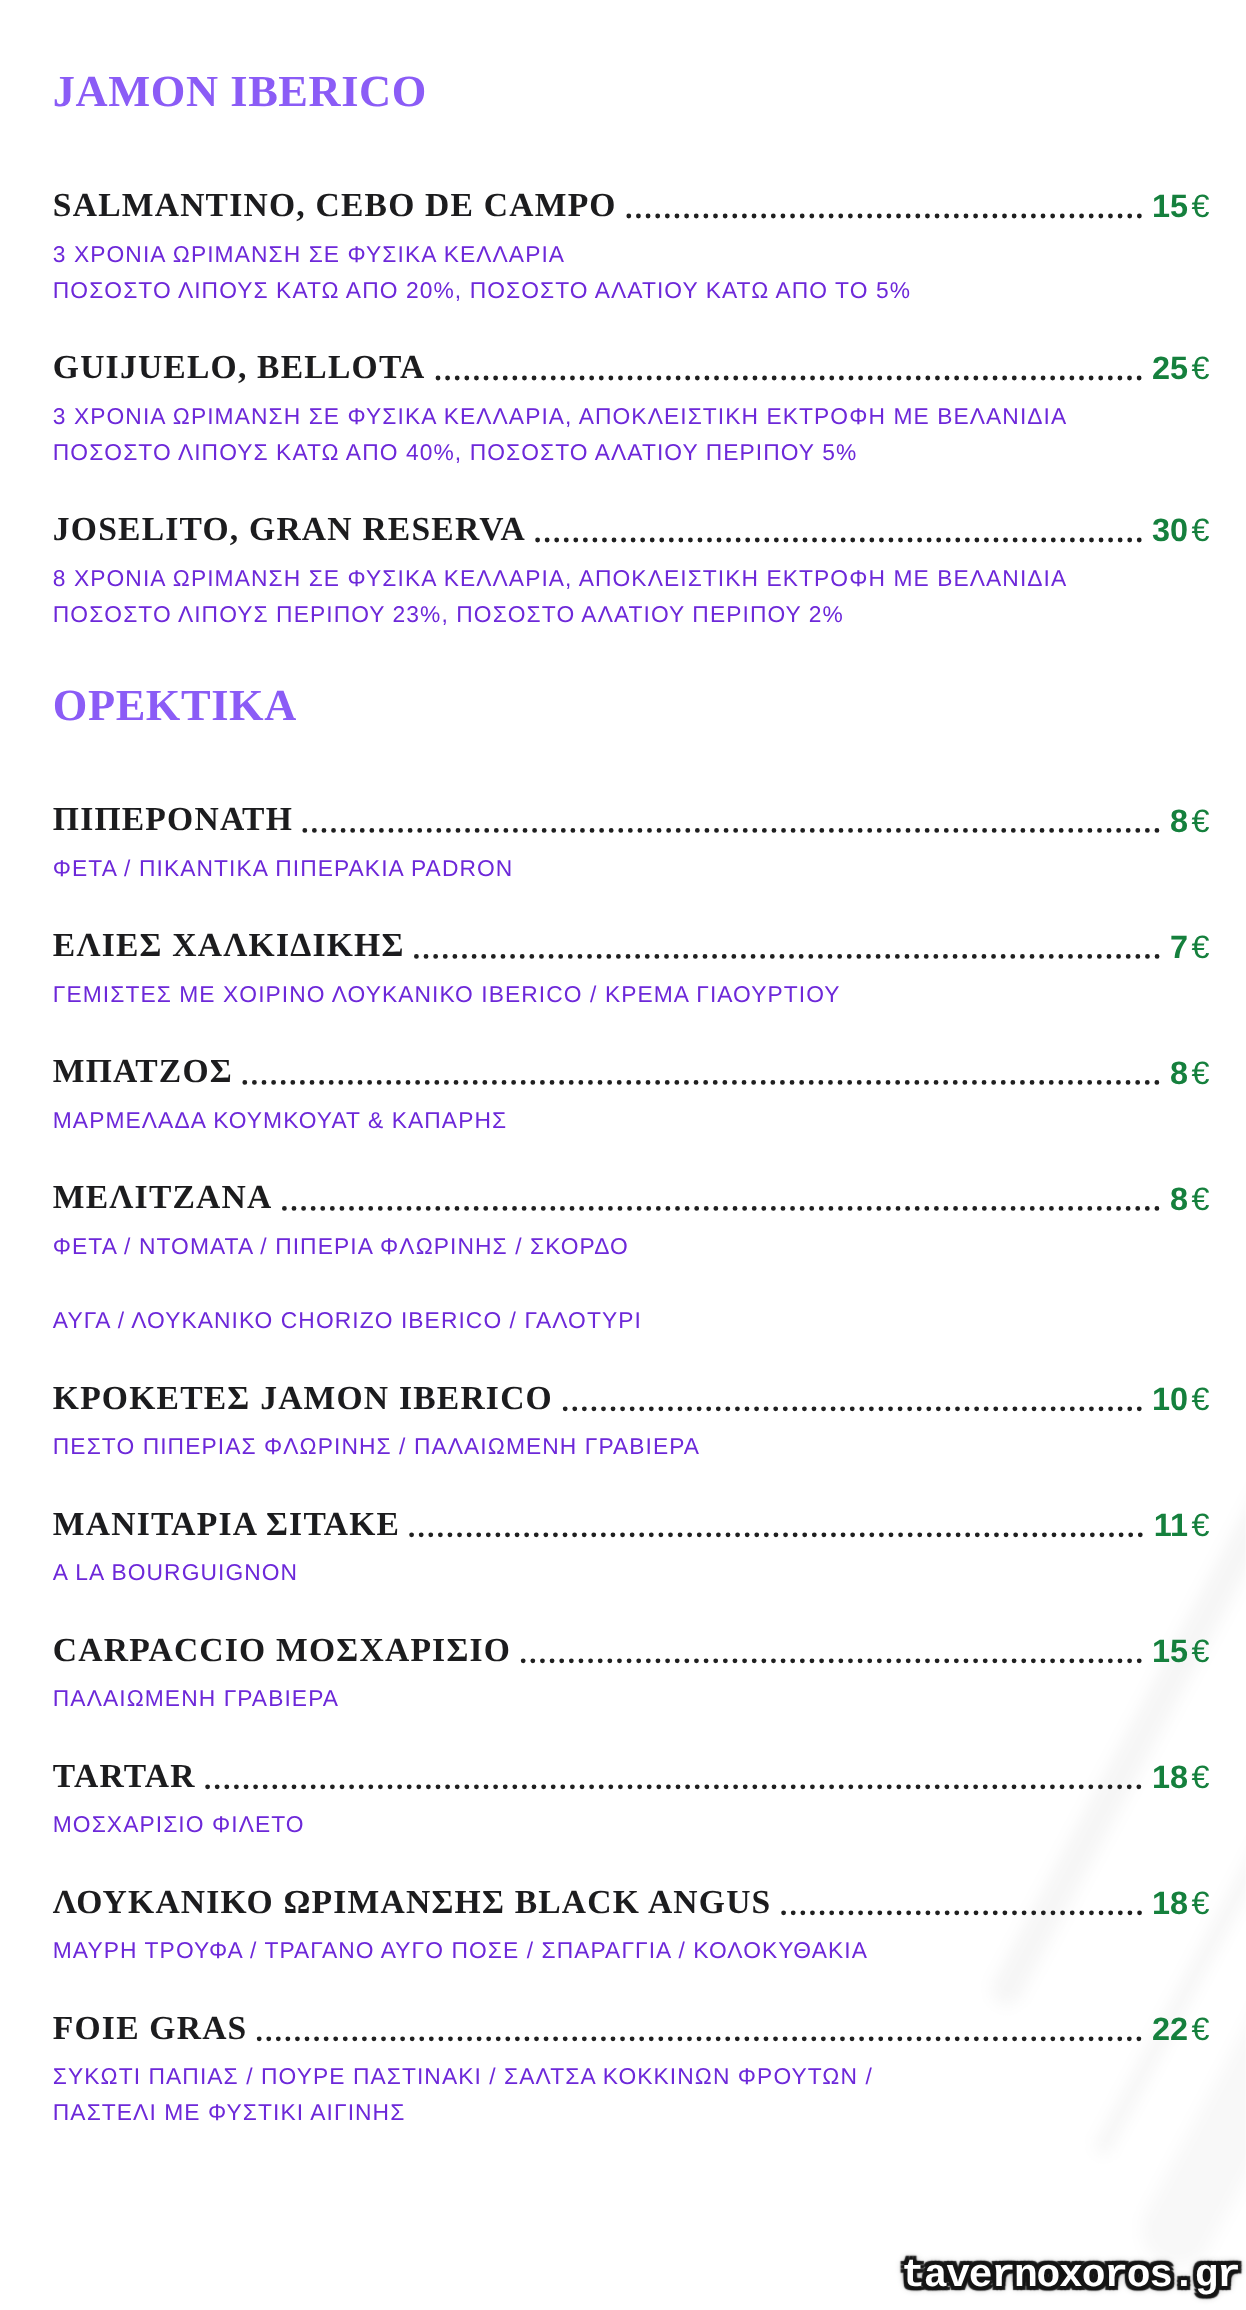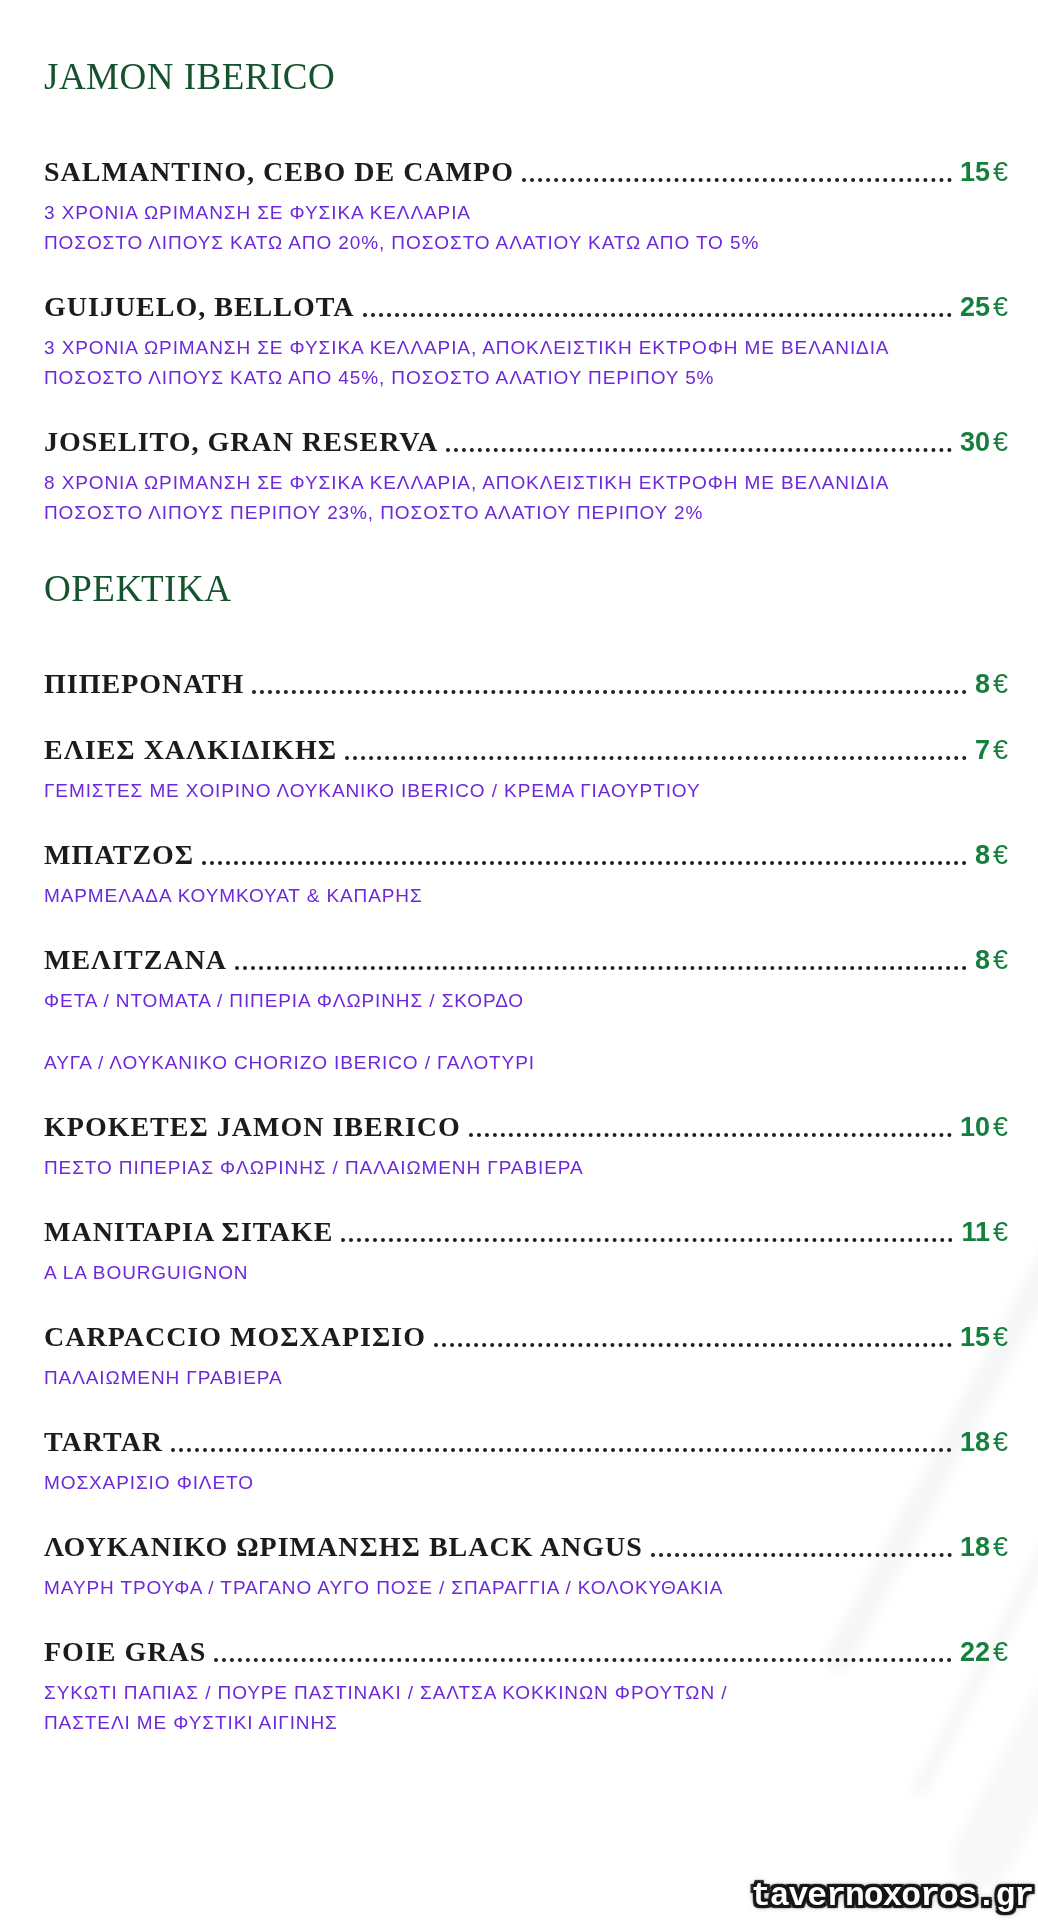--- a/index.html
+++ b/index.html
@@ -15,24 +15,24 @@
     overflow: hidden;
     font-family: "Liberation Sans", sans-serif;
   }
   .page {
     position: relative;
     padding: 58px 30px 0 44px;
     z-index: 2;
   }
   .section-title {
     font-family: "Liberation Serif", serif;
-    font-weight: 400;
+    font-weight: 700;
     font-size: 37px;
     line-height: 1;
-    color: #14532d;
+    color: #8b5cf6;
     letter-spacing: 0.5px;
     margin: 0 0 60px 0;
   }
   .section--second {
     margin-top: 42px;
   }
   .item {
     margin-bottom: 32px;
   }
   .item-row {
@@ -129,21 +129,21 @@
       <div class="item-desc">ΠΟΣΟΣΤΟ ΛΙΠΟΥΣ ΚΑΤΩ ΑΠΟ 20%, ΠΟΣΟΣΤΟ ΑΛΑΤΙΟΥ ΚΑΤΩ ΑΠΟ ΤΟ 5%</div>
     </div>
 
     <div class="item">
       <div class="item-row">
         <span class="item-name">GUIJUELO, BELLOTA</span>
         <span class="leader"></span>
         <span class="item-price"><span>25</span><span class="euro">€</span></span>
       </div>
       <div class="item-desc">3 ΧΡΟΝΙΑ ΩΡΙΜΑΝΣΗ ΣΕ ΦΥΣΙΚΑ ΚΕΛΛΑΡΙΑ, ΑΠΟΚΛΕΙΣΤΙΚΗ ΕΚΤΡΟΦΗ ΜΕ ΒΕΛΑΝΙΔΙΑ</div>
-      <div class="item-desc">ΠΟΣΟΣΤΟ ΛΙΠΟΥΣ ΚΑΤΩ ΑΠΟ 45%, ΠΟΣΟΣΤΟ ΑΛΑΤΙΟΥ ΠΕΡΙΠΟΥ 5%</div>
+      <div class="item-desc">ΠΟΣΟΣΤΟ ΛΙΠΟΥΣ ΚΑΤΩ ΑΠΟ 40%, ΠΟΣΟΣΤΟ ΑΛΑΤΙΟΥ ΠΕΡΙΠΟΥ 5%</div>
     </div>
 
     <div class="item">
       <div class="item-row">
         <span class="item-name">JOSELITO, GRAN RESERVA</span>
         <span class="leader"></span>
         <span class="item-price"><span>30</span><span class="euro">€</span></span>
       </div>
       <div class="item-desc">8 ΧΡΟΝΙΑ ΩΡΙΜΑΝΣΗ ΣΕ ΦΥΣΙΚΑ ΚΕΛΛΑΡΙΑ, ΑΠΟΚΛΕΙΣΤΙΚΗ ΕΚΤΡΟΦΗ ΜΕ ΒΕΛΑΝΙΔΙΑ</div>
       <div class="item-desc">ΠΟΣΟΣΤΟ ΛΙΠΟΥΣ ΠΕΡΙΠΟΥ 23%, ΠΟΣΟΣΤΟ ΑΛΑΤΙΟΥ ΠΕΡΙΠΟΥ 2%</div>
@@ -152,20 +152,21 @@
 
   <div class="section section--second">
     <h2 class="section-title">ΟΡΕΚΤΙΚΑ</h2>
 
     <div class="item">
       <div class="item-row">
         <span class="item-name">ΠΙΠΕΡΟΝΑΤΗ</span>
         <span class="leader"></span>
         <span class="item-price"><span>8</span><span class="euro">€</span></span>
       </div>
+      <div class="item-desc">ΦΕΤΑ / ΠΙΚΑΝΤΙΚΑ ΠΙΠΕΡΑΚΙΑ PADRON</div>
     </div>
 
     <div class="item">
       <div class="item-row">
         <span class="item-name">ΕΛΙΕΣ ΧΑΛΚΙΔΙΚΗΣ</span>
         <span class="leader"></span>
         <span class="item-price"><span>7</span><span class="euro">€</span></span>
       </div>
       <div class="item-desc">ΓΕΜΙΣΤΕΣ ΜΕ ΧΟΙΡΙΝΟ ΛΟΥΚΑΝΙΚΟ IBERICO / ΚΡΕΜΑ ΓΙΑΟΥΡΤΙΟΥ</div>
     </div>

